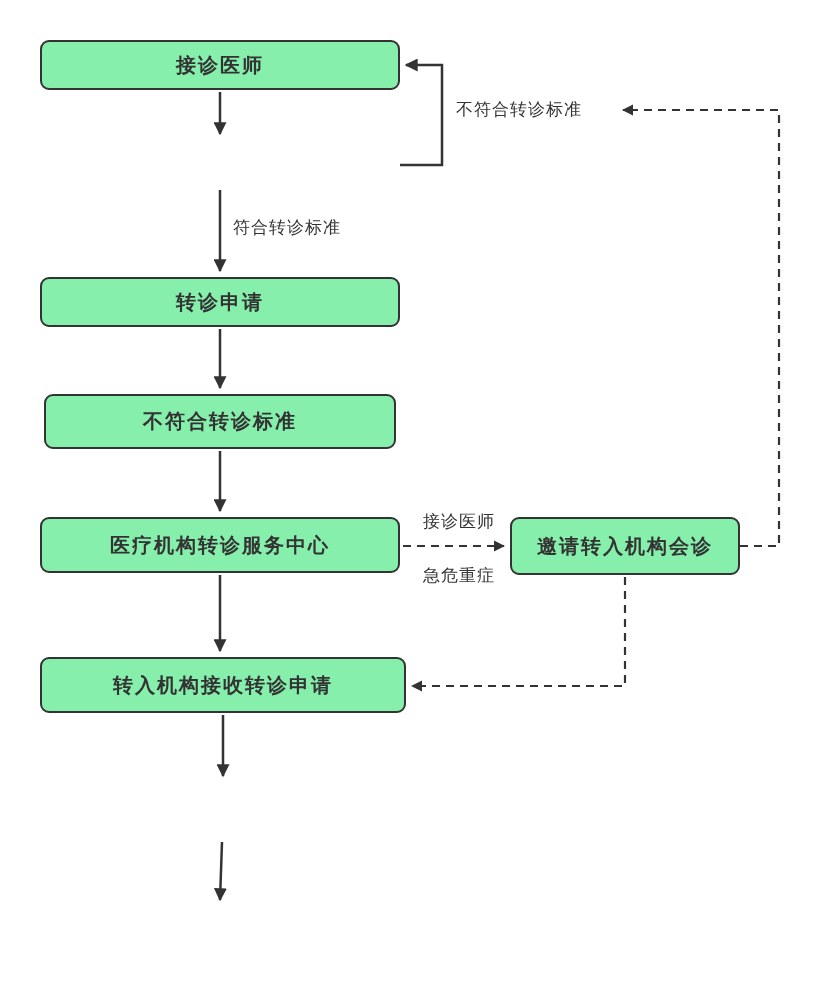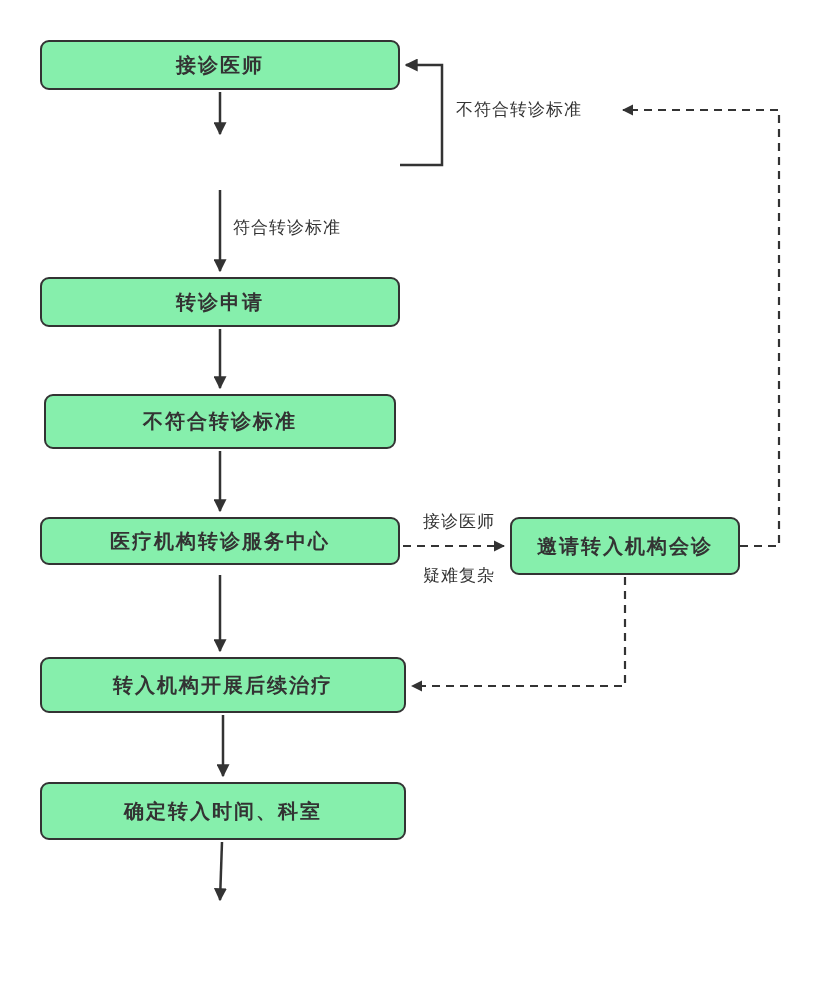--- a/index.html
+++ b/index.html
@@ -65,30 +65,29 @@
     <path d="M740,546 L779,546 L779,110 L623,110" fill="none" stroke="#333333" stroke-width="2.2" stroke-dasharray="8 6" marker-end="url(#ah)"></path>
   </svg>
 
   <div class="node" style="left:40px;top:40px;width:360px;height:50px;">接诊医师</div>
 
 
   <div class="node" style="left:40px;top:277px;width:360px;height:50px;">转诊申请</div>
 
   <div class="node" style="left:44px;top:394px;width:352px;height:55px;">不符合转诊标准</div>
 
-  <div class="node" style="left:40px;top:517px;width:360px;height:48px;">医疗机构转诊服务中心</div>
+  <div class="node" style="left:40px;top:517px;width:360px;height:56px;">医疗机构转诊服务中心</div>
 
   <div class="node" style="left:510px;top:517px;width:230px;height:58px;">邀请转入机构会诊</div>
 
-  <div class="node" style="left:40px;top:657px;width:366px;height:56px;">转入机构开展后续治疗</div>
+  <div class="node" style="left:40px;top:657px;width:366px;height:56px;">转入机构接收转诊申请</div>
 
-  <div class="node" style="left:40px;top:782px;width:366px;height:58px;">确定转入时间、科室</div>
 
 
   <div class="edge-label" style="left:456px;top:98px;">不符合转诊标准</div>
 
   <div class="edge-label" style="left:233px;top:216px;">符合转诊标准</div>
 
   <div class="edge-label" style="left:423px;top:510px;">接诊医师</div>
 
-  <div class="edge-label" style="left:423px;top:564px;">疑难复杂</div>
+  <div class="edge-label" style="left:423px;top:564px;">急危重症</div>
 
 </div>
 
 </body></html>

